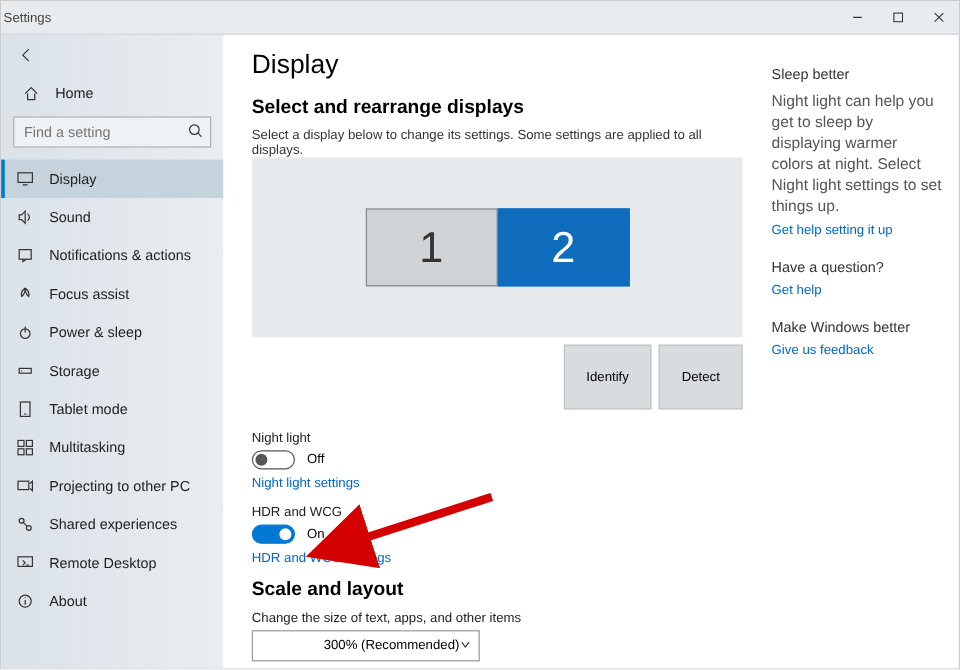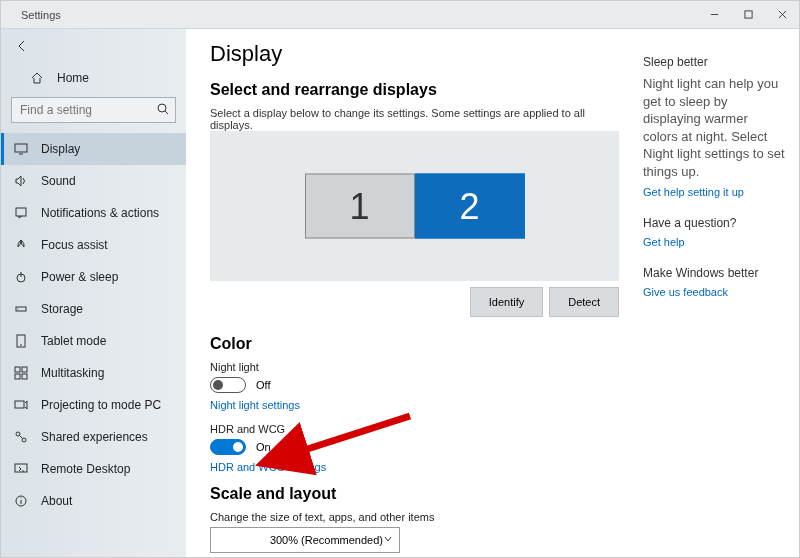--- a/index.html
+++ b/index.html
@@ -1,46 +1,46 @@
 <!DOCTYPE html>
 <html><head>
 <meta charset="utf-8">
 <style>
 * { box-sizing: border-box; margin: 0; padding: 0; font-family: "Segoe UI", sans-serif; }
 body { width: 800px; height: 558px; overflow: hidden; background: #fff; }
 .window { width: 800px; height: 558px; display: flex; flex-direction: column; border: 1px solid #ccc; }
 .titlebar { height: 28px; display: flex; align-items: center; background: #e8ecef; border-bottom: 1px solid #d0d5d9; position: relative; }
-.titlebar .title { font-size: 11px; color: #444; margin-left: 20px; }
+.titlebar .title { font-size: 11px; color: #444; margin-left: 2px; }
 .titlebtns { margin-left: auto; display: flex; }
 .titlebtn { width: 34px; height: 26px; display: flex; align-items: center; justify-content: center; font-size: 10px; color: #333; cursor: pointer; }
 .titlebtn svg { width: 9px; height: 9px; }
 .body { flex: 1; display: flex; min-height: 0; }
 .sidebar { width: 185px; background: linear-gradient(to right, #dbe2e8, #e8edf0); display: flex; flex-direction: column; padding-top: 2px; font-size: 12px; color: #222; }
 .back { width: 30px; height: 26px; display: flex; align-items: center; justify-content: center; margin: 2px 0 4px 6px; cursor: pointer; }
-.home { display: flex; align-items: center; height: 30px; padding-left: 28px; cursor: pointer; }
+.home { display: flex; align-items: center; height: 30px; padding-left: 17px; cursor: pointer; }
 .home .icon, .side-item .icon { width: 16px; display: flex; align-items: center; justify-content: center; margin-right: 12px; }
 .search-wrap { margin: 4px 10px 10px 10px; position: relative; }
 .search { width: 100%; height: 26px; border: 1px solid #aab0b5; padding: 0 24px 0 8px; font-size: 12px; background: #eef2f4; }
 .search-icon { position: absolute; right: 6px; top: 5px; color: #666; pointer-events: none; }
 .section-label { font-size: 11px; font-weight: 600; padding: 4px 12px 8px 12px; }
 .side-item { display: flex; align-items: center; height: 32px; padding-left: 12px; cursor: pointer; position: relative; }
 .side-item.selected { background: #c7d3dc; }
 .side-item.selected::before { content:""; position:absolute; left:0; top:0; bottom:0; width:3px; background:#0078d4; }
 .main { flex: 1; display: flex; min-height: 0; }
 .content { flex: 1; overflow-y: auto; padding: 12px 20px 20px 24px; }
 .content h1 { font-size: 22px; font-weight: 400; margin-bottom: 14px; }
 .content h2 { font-size: 16px; font-weight: 700; margin: 6px 0 8px 0; }
 .desc { font-size: 11px; color: #333; }
 .display-canvas { background: #e6eaed; height: 150px; position: relative; margin-bottom: 2px; }
 .monitors { position: absolute; left: 50%; top: 50%; transform: translate(-50%, -50%); display: flex; gap: 0; }
 .monitor { width: 110px; height: 65px; display: flex; align-items: center; justify-content: center; font-size: 36px; font-weight: 300; }
 .monitor.m1 { background: #d0d3d6; border: 1px solid #888; color: #333; }
 .monitor.m2 { background: #0f6cbd; color: #fff; border: 1px solid #0f6cbd; }
 .btn-row { display: flex; justify-content: flex-end; gap: 6px; margin: 6px 0 18px 0; }
-.btn { background: #d9dcdf; border: 1px solid #c0c3c6; padding: 8px 18px; font-size: 11px; cursor: pointer; }
+.btn { background: #d9dcdf; border: 1px solid #c0c3c6; padding: 20px 18px; font-size: 11px; cursor: pointer; }
 .sublabel { font-size: 11px; margin: 8px 0 4px 0; color: #222; }
 .toggle { display: flex; align-items: center; gap: 10px; margin-bottom: 6px; }
 .toggle-track { width: 36px; height: 16px; border-radius: 8px; position: relative; cursor: pointer; }
 .toggle-track.off { background: #fff; border: 1px solid #555; }
 .toggle-track.off .knob { position: absolute; left: 2px; top: 2px; width: 10px; height: 10px; border-radius: 50%; background: #555; }
 .toggle-track.on { background: #0078d4; border: 1px solid #0078d4; }
 .toggle-track.on .knob { position: absolute; right: 2px; top: 2px; width: 10px; height: 10px; border-radius: 50%; background: #fff; }
 .toggle-state { font-size: 11px; }
 .link { font-size: 11px; color: #0067c0; cursor: pointer; margin: 4px 0 12px 0; display: block; }
 .select { width: 190px; height: 26px; border: 1px solid #999; font-size: 11px; padding: 0 6px; background: #fff; margin-bottom: 6px; display:flex; align-items:center; justify-content:flex-end; cursor:pointer; }
@@ -173,21 +173,21 @@
           </span>
         <span>Multitasking</span>
       </div>
       <div class="side-item">
         <span class="icon">
             <svg width="14" height="14" viewBox="0 0 14 14">
               <rect x="1" y="3" width="9" height="7" class="stroke"></rect>
               <path d="M11 5 L13 3 V11 L11 9" class="stroke"></path>
             </svg>
           </span>
-        <span>Projecting to mode PC</span>
+        <span>Projecting to other PC</span>
       </div>
       <div class="side-item">
         <span class="icon">
             <svg width="14" height="14" viewBox="0 0 14 14">
               <circle cx="4" cy="4" r="2" class="stroke"></circle>
               <circle cx="10" cy="10" r="2" class="stroke"></circle>
               <line x1="5.5" y1="5.5" x2="8.5" y2="8.5" class="stroke"></line>
             </svg>
           </span>
         <span>Shared experiences</span>
@@ -226,21 +226,20 @@
             <div class="monitor m2">
                 <span>2</span>
               </div>
           </div>
         </div>
         <div class="btn-row">
           <button class="btn">Identify</button>
           <button class="btn">Detect</button>
         </div>
 
-        <h2>Color</h2>
         <div class="sublabel">Night light</div>
         <div class="toggle">
           <div class="toggle-track off">
               <div class="knob"></div>
             </div>
           <span class="toggle-state">Off</span>
         </div>
         <a class="link">Night light settings</a>
 
         <div class="hdr-area">

